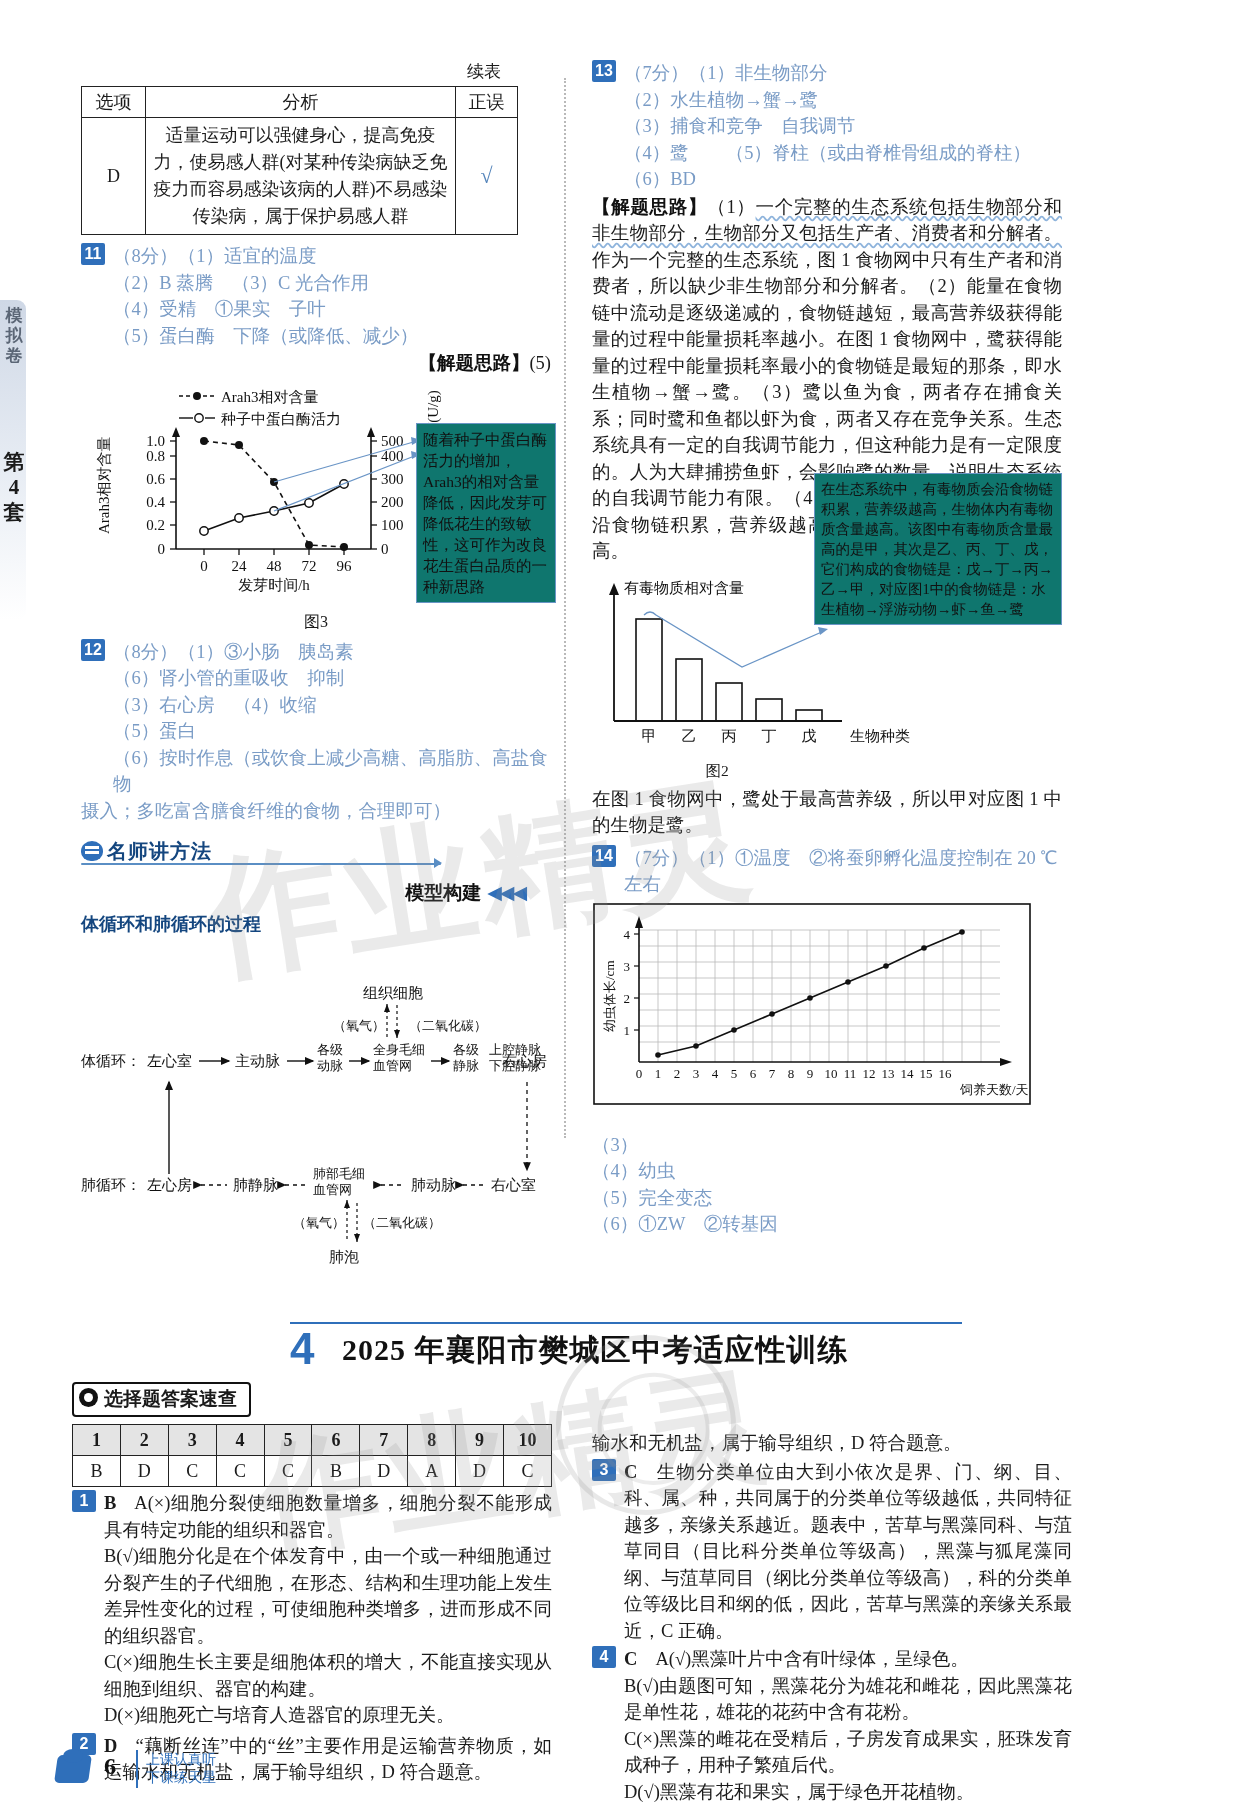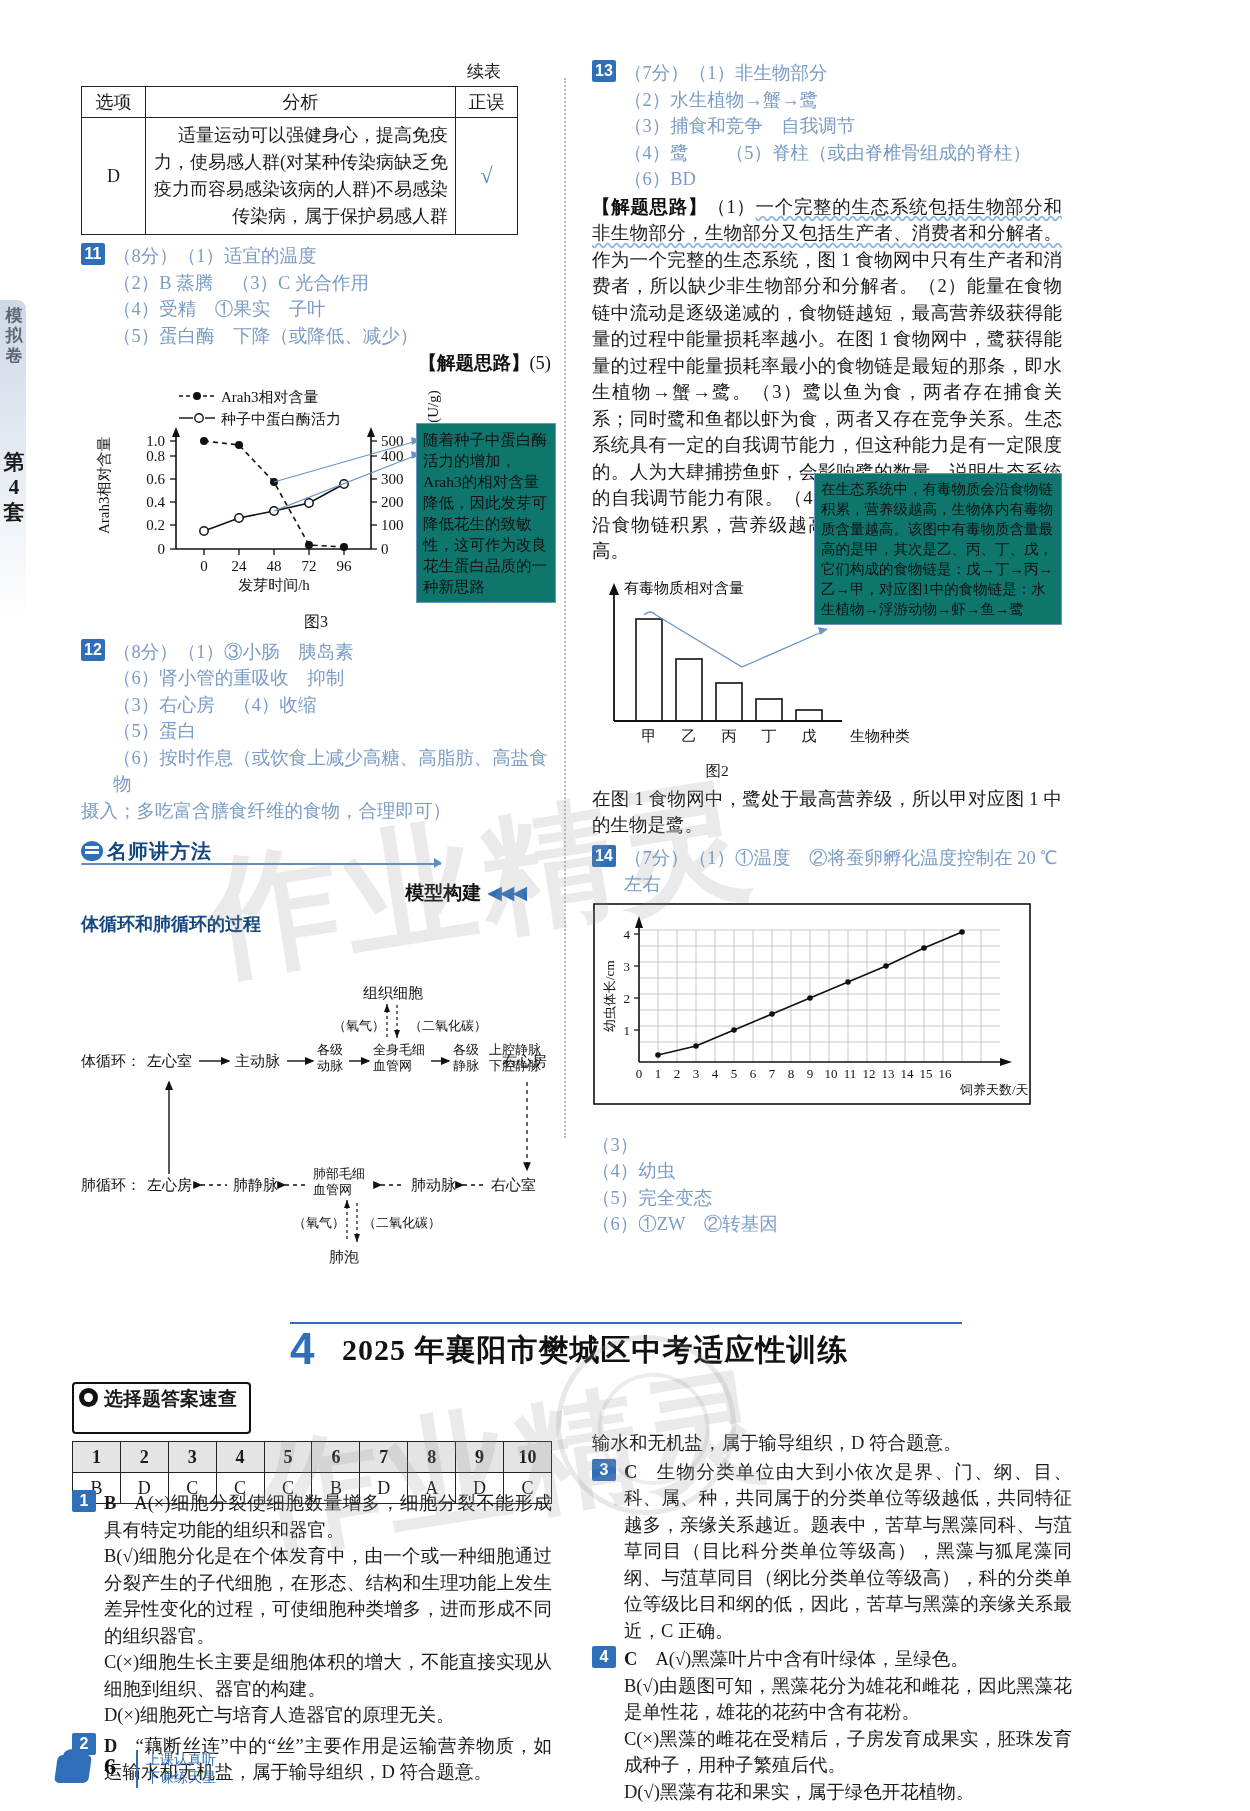--- a/index.html
+++ b/index.html
@@ -99,21 +99,21 @@
   
   .xtable-cap { text-align:right; font-size:17px; padding-right:50px; color:#1b1b1b;}
   table.xtbl {
     border-collapse:collapse; width:437px; margin-top:3px;
     font-size:18px;
   }
   table.xtbl td, table.xtbl th {
     border:1.4px solid #222; padding:3px 5px; text-align:center;
     font-weight:normal; font-family:"Liberation Serif",serif;
   }
-  table.xtbl td.analysis { text-align:right; line-height:27px; padding:4px 7px; }
+  table.xtbl td.analysis { text-align:center; line-height:27px; padding:4px 7px; }
   .chk { font-size:22px; color:#5585bb; }
 
   
   .ms-banner { position:relative; height:34px; margin-top:14px; }
   .ms-banner .ms-line {
     position:absolute; left:0; top:25px; width:360px; height:0;
     border-top:2.2px solid #5a8ec4;
     border-radius:2px;
   }
   .ms-banner .ms-line:after{
@@ -162,21 +162,21 @@
   }
   .sec-rule {
     position:absolute; left:290px; top:1322px; width:672px; height:0;
     border-top:2.5px solid #2f6fba;
   }
 
   
   .quick-wrap { position:absolute; left:72px; top:1382px; width:480px; }
   .quick-title {
     display:inline-block; border:2px solid #111; border-radius:4px;
-    padding:2px 12px 20px 30px; font-weight:bold; font-size:19px;
+    padding:2px 12px 3px 30px; font-weight:bold; font-size:19px;
     position:relative; background:#fff;
   }
   .quick-title .dot {
     position:absolute; left:5px; top:4px; width:19px;height:19px;
     border-radius:50%; background:#111;
   }
   .quick-title .dot:after{
     content:""; position:absolute; left:5px; top:5px; width:9px;height:9px;
     border-radius:50%; background:#fff;
   }

